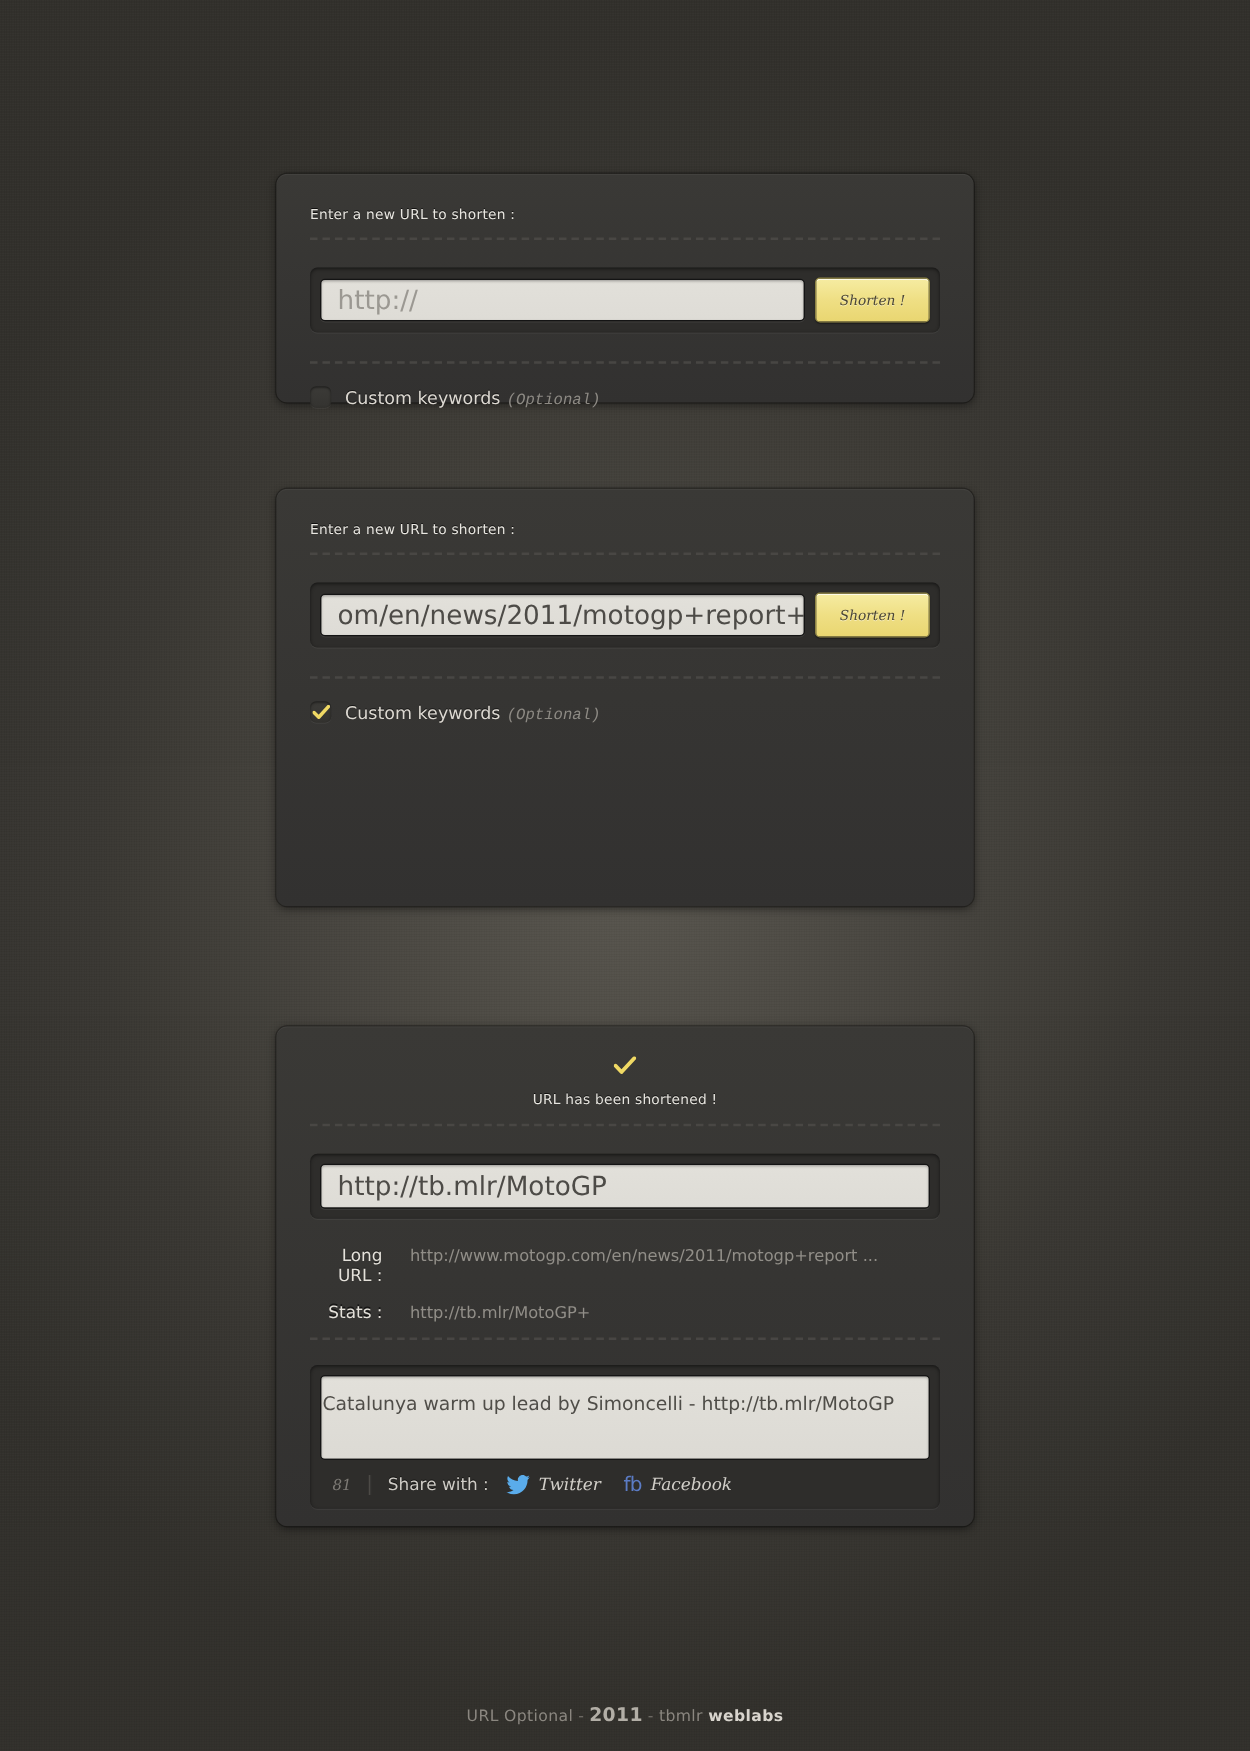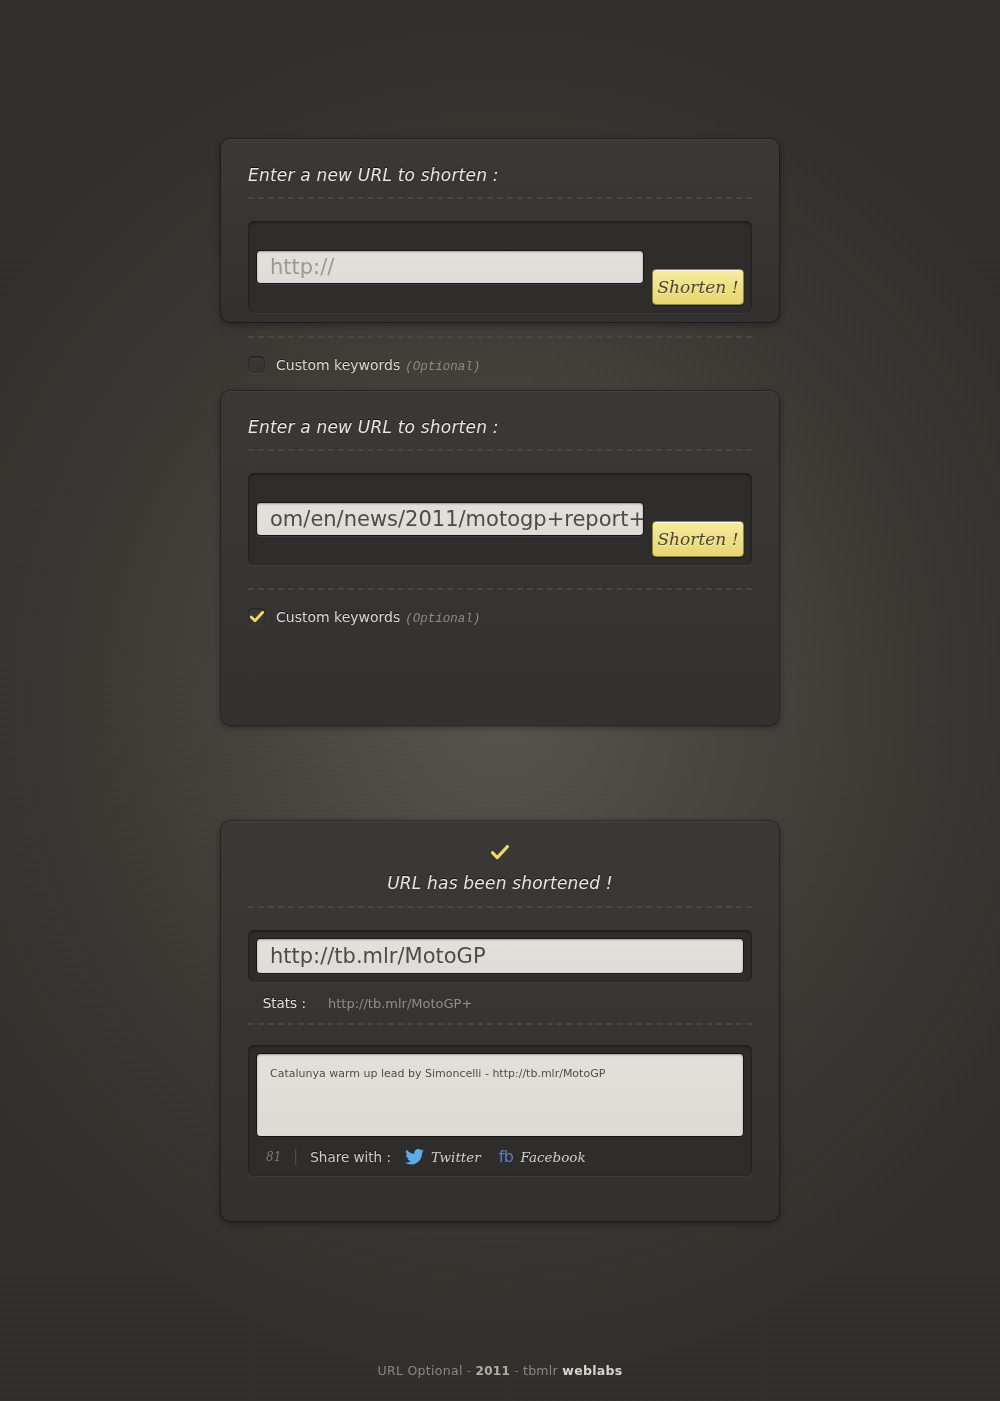--- a/index.html
+++ b/index.html
@@ -44,26 +44,25 @@
     box-shadow:
       0 2px 7px rgba(0,0,0,0.45),
       0 0 0 1px rgba(0,0,0,0.28),
       inset 0 1px 0 rgba(255,255,255,0.045);
   }
 
   .panel-inner { padding: 0 27px; }
 
   .section-title {
     color: #e9e7e1;
-    font-size: 17px;
+    font-size: 11px;
     letter-spacing: 0.2px;
     font-weight: 400;
     text-shadow: 0 -1px 0 rgba(0,0,0,0.7);
     white-space: nowrap;
-    font-style: italic;
   }
 
   .dashed {
     height: 0;
     border-top: 2px dashed #4a4845;
     opacity: 0.95;
   }
 
   
   .well {
@@ -104,27 +103,26 @@
     height: 36px;
     border-radius: 4px;
     border: 1px solid #8e8444;
     background: linear-gradient(180deg, #f6eca2 0%, #efdf84 50%, #e9d671 100%);
     box-shadow:
       inset 0 1px 0 rgba(255,255,255,0.75),
       0 1px 1px rgba(0,0,0,0.35);
     color: #4a4535;
     font-family: "DejaVu Serif", "Liberation Serif", serif;
     font-style: italic;
-    font-size: 17px;
+    font-size: 11px;
     display: flex;
     align-items: center;
     justify-content: center;
     cursor: pointer;
     text-shadow: 0 1px 0 rgba(255,255,255,0.45);
-    margin-top: 40px;
   }
 
   
   .check-row { display: flex; align-items: center; gap: 11px; }
 
   .checkbox {
     width: 17px; height: 17px;
     border-radius: 5px;
     background: linear-gradient(180deg, #3c3b38 0%, #343330 100%);
     box-shadow:
@@ -200,23 +198,23 @@
       inset 0 1px 3px rgba(0,0,0,0.55),
       0 1px 0 rgba(255,255,255,0.05);
     padding: 8px;
   }
   .share-text {
     background: linear-gradient(180deg, #e2e0da 0%, #dcdad4 100%);
     border: 1px solid #141414;
     border-radius: 4px;
     box-shadow: inset 0 1px 2px rgba(0,0,0,0.30);
     color: #4f4d48;
-    font-size: 11px;
-    padding: 13px 13px;
-    height: 84px;
+    font-size: 15px;
+    padding: 13px 1px;
+    height: 68px;
     line-height: 1.3;
     overflow: hidden;
   }
   .share-bar {
     display: flex;
     align-items: center;
     padding: 10px 4px 2px 4px;
     gap: 0;
   }
   .counter {
@@ -258,21 +256,21 @@
   
   .footer {
     position: absolute;
     left: 0; right: 0;
     top: 1363px;
     text-align: center;
     color: #8b8780;
     font-size: 12.5px;
     letter-spacing: 0.3px;
   }
-  .footer .yr { color: #b2aea6; font-weight: bold; font-size: 12px; margin-top: 40px; }
+  .footer .yr { color: #b2aea6; font-weight: bold; font-size: 15px; margin-top: 40px; }
   .footer .brand { color: #d8d4cd; font-weight: bold; }
   .footer .sep { color: #716e68; padding: 0 4px; }
 </style>
 </head>
 <body>
 
 <div class="noise"></div>
 
 <div class="page">
 
@@ -339,20 +337,24 @@
         </span>
         <span class="section-title">URL has been shortened !</span>
       </div>
 
       <div class="dashed" style="margin-top:13px;"></div>
 
       <div class="well" style="margin-top:22px;">
         <div class="field" style="flex:1 1 auto; color:#4d4b47; height:36px; line-height:36px;">http://tb.mlr/MotoGP</div>
       </div>
 
+      <div class="info-row" style="margin-top:22px;">
+        <span class="info-key">Long URL :</span>
+        <span class="info-val">http://www.motogp.com/en/news/2011/motogp+report ...</span>
+      </div>
 
       <div class="info-row" style="margin-top:13px;">
         <span class="info-key">Stats :</span>
         <span class="info-val">http://tb.mlr/MotoGP+</span>
       </div>
 
       <div class="dashed" style="margin-top:12px;"></div>
 
       <div class="share-well" style="margin-top:20px;">
         <div class="share-text">Catalunya warm up lead by Simoncelli - http://tb.mlr/MotoGP</div>

